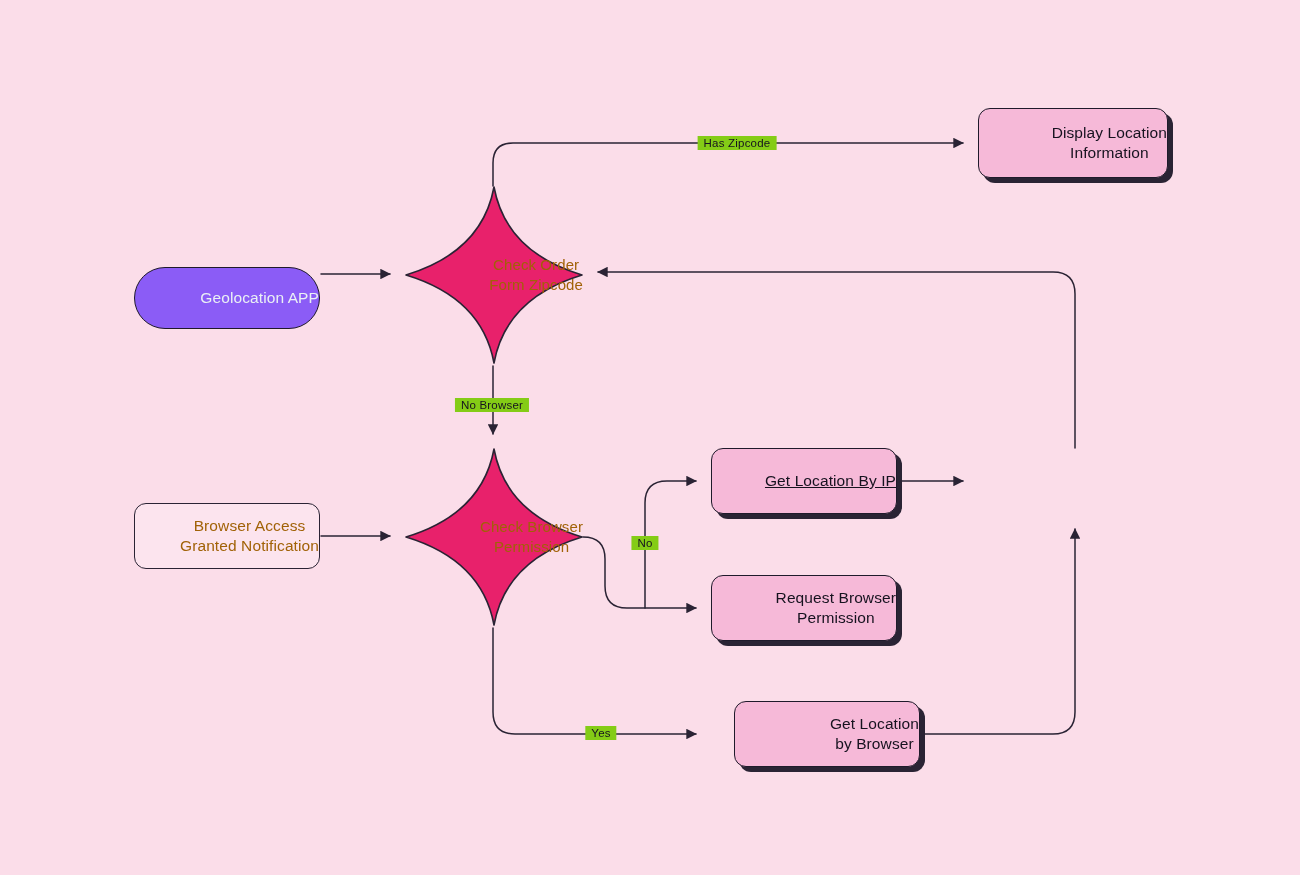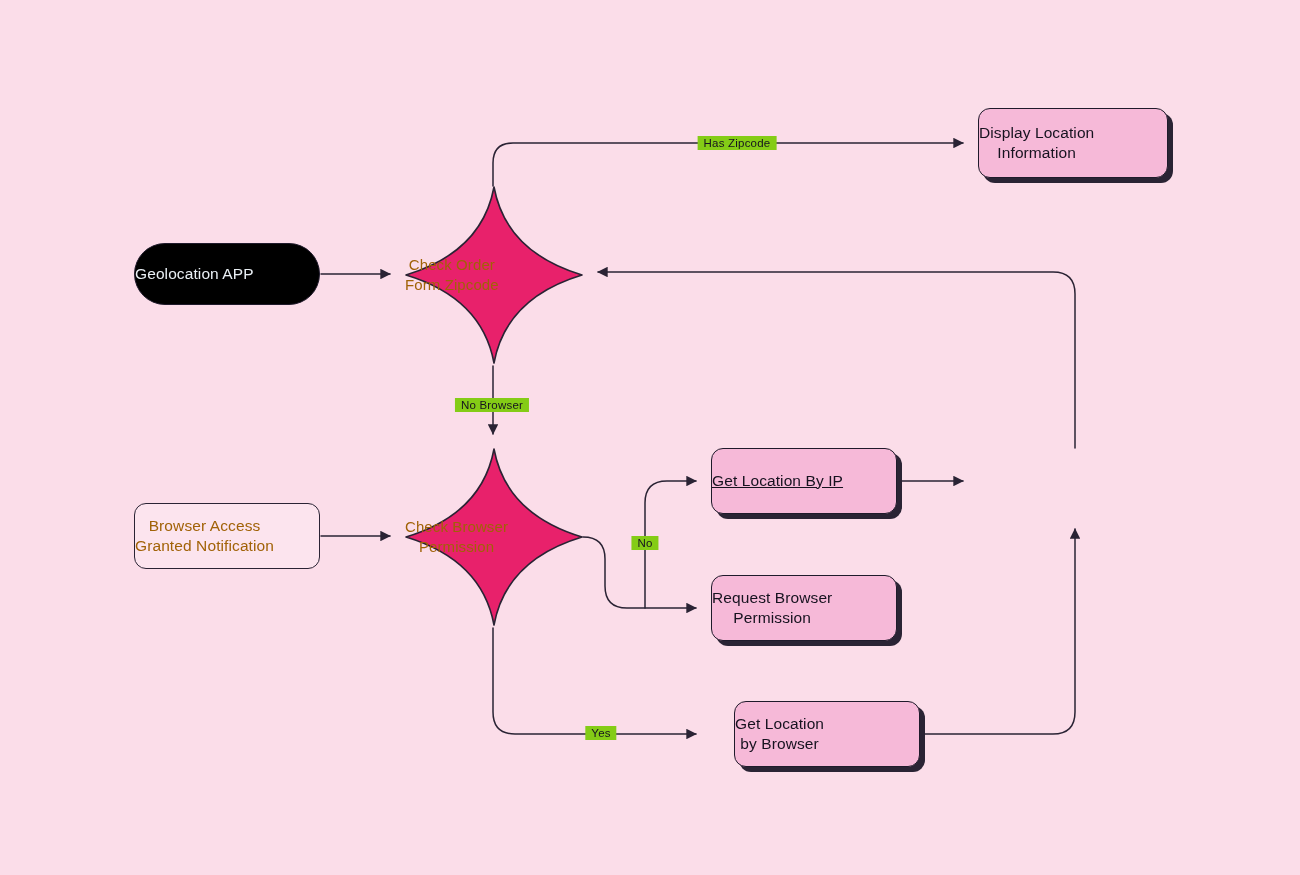--- a/index.html
+++ b/index.html
@@ -19,45 +19,46 @@
     position: absolute;
     left: 0; top: 0;
     width: 1300px;
     height: 875px;
   }
   .node {
     position: absolute;
     box-sizing: border-box;
     display: flex;
     align-items: center;
-    justify-content: flex-start;
+    justify-content: flex-end;
     text-align: center;
     z-index: 3;
   }
   .node-label {
     white-space: pre-line;
     line-height: 1.32;
     letter-spacing: 0.1px;
   }
   
   .box {
     background: #F6B9D8;
     border: 1.6px solid #1F1A2B;
     border-radius: 12px;
     color: #16121F;
     font-size: 15.5px;
     box-shadow: 5px 5px 0 0 #2A2334;
   }
   
   .pill {
-    background: #000000;
+    background: #8b5cf6;
     border: 1.6px solid #1F1A2B;
     border-radius: 44px;
     color: #EAF0F5;
     font-size: 15.5px;
+    margin-top: 24px;
   }
   
   .plain {
     background: #FCE4EE;
     border: 1.6px solid #2A2334;
     border-radius: 12px;
     color: #a16207;
     font-size: 15.5px;
   }
   

